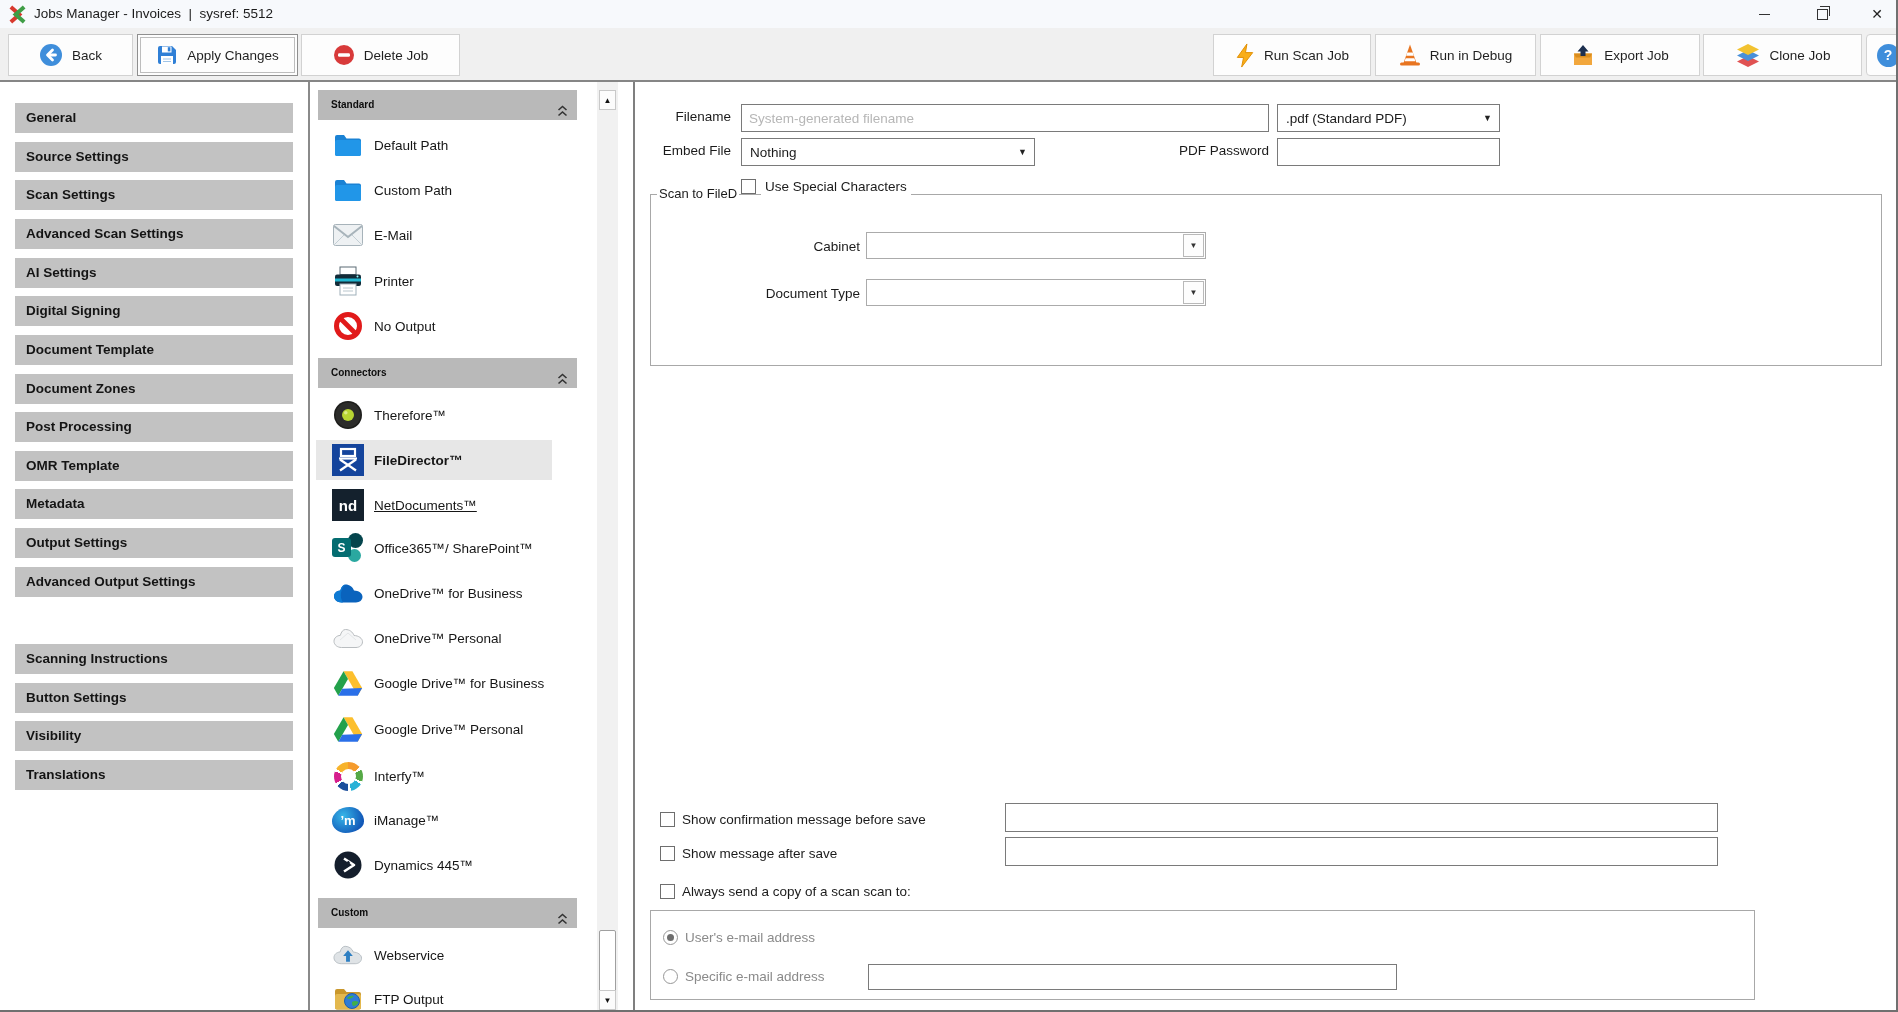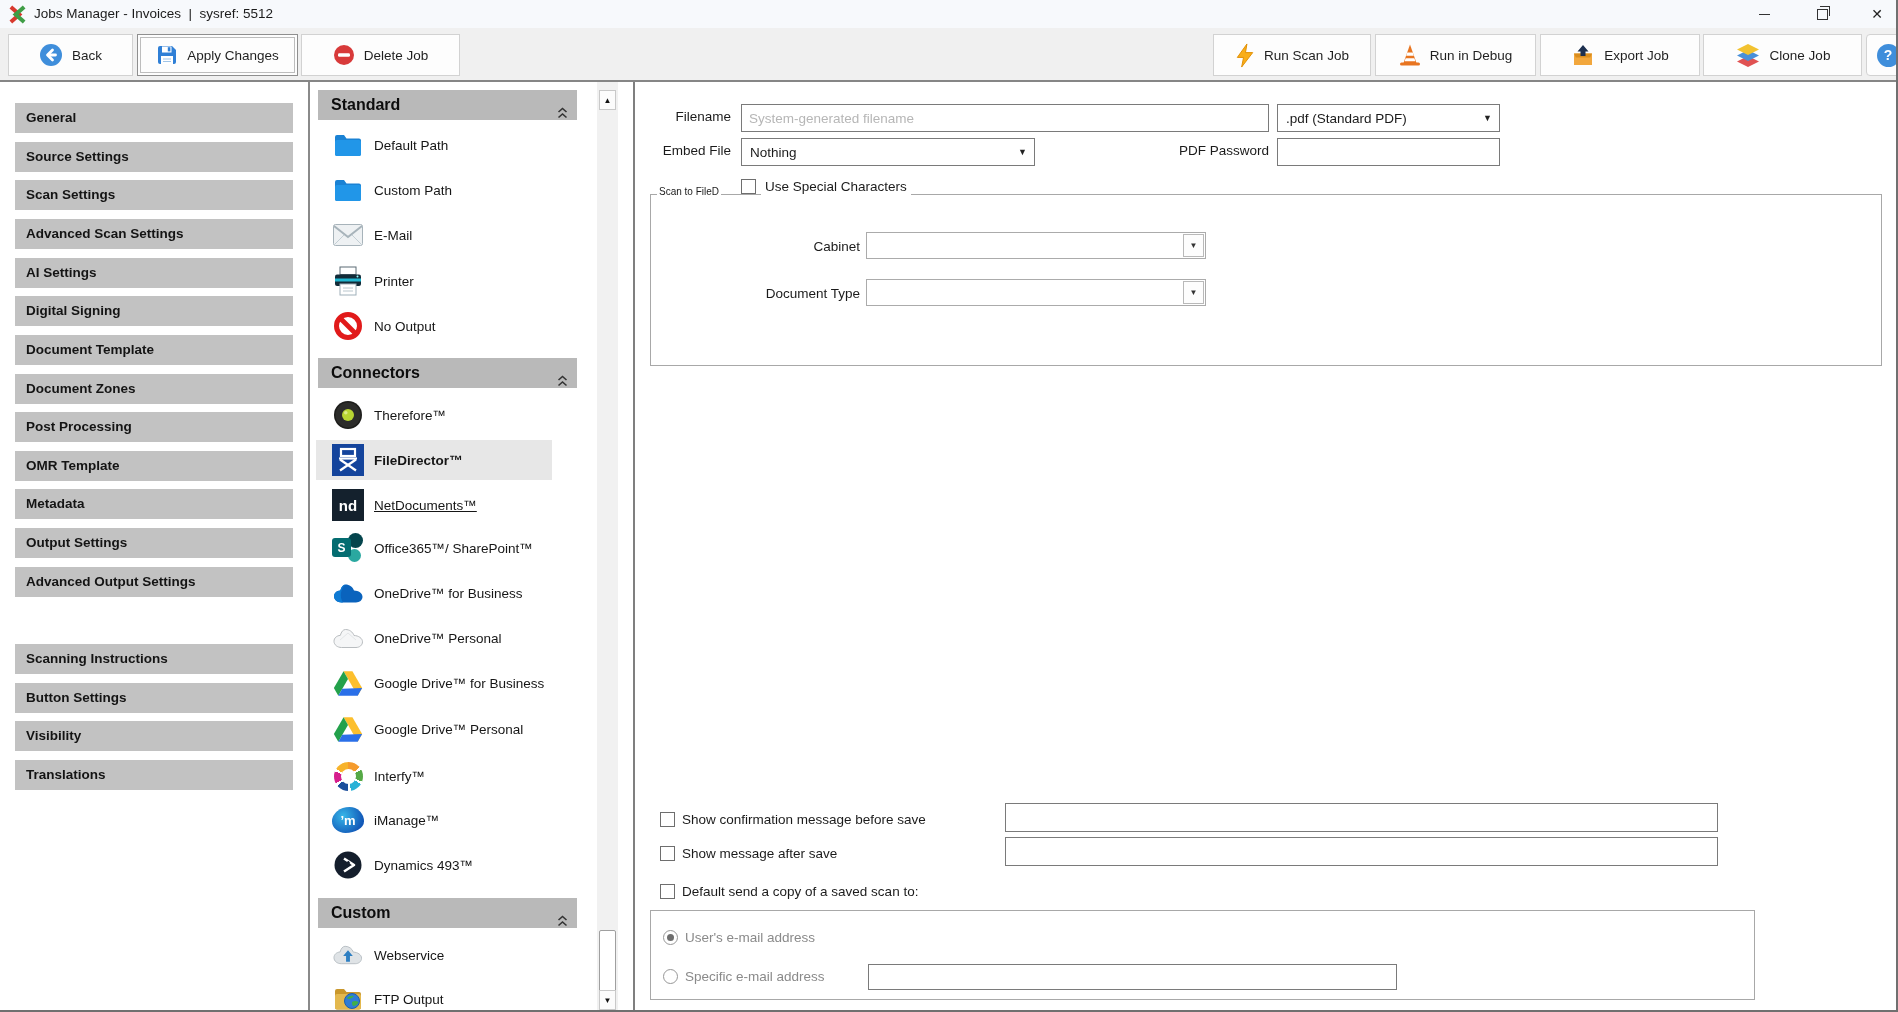--- a/index.html
+++ b/index.html
@@ -20,21 +20,21 @@
   .tbtn{position:absolute;top:6px;height:42px;background:#fdfdfd;border:1px solid #d2d2d2;box-sizing:border-box;
         display:flex;align-items:center;justify-content:center;gap:9px;font-size:13.5px;color:#1f1f1f;cursor:default;}
   .tbtn.focused{border:1px solid #8f8f8f;}
   .tbtn.focused::after{content:"";position:absolute;inset:2px;border:1px solid #bdbdbd;pointer-events:none;}
   .tbtn .tic{display:flex;align-items:center;justify-content:center;}
   
   .sidebarpanel{position:absolute;left:0;top:82px;width:310px;height:930px;background:#fff;border-right:2px solid #8a8a8a;box-sizing:border-box;}
   .sideitem{position:absolute;left:15px;width:278px;height:30px;background:#c2c2c2;color:#141414;
             font-weight:bold;font-size:13.5px;line-height:30px;padding-left:11px;box-sizing:border-box;}
   .listpanel{position:absolute;left:310px;top:82px;width:287px;height:930px;background:#fff;overflow:hidden;}
-  .hdr{position:absolute;left:8px;width:259px;height:30px;background:#b9b9b9;font-weight:bold;font-size:16px;
+  .hdr{position:absolute;left:8px;width:259px;height:30px;background:#b9b9b9;font-weight:bold;font-size:10px;
        line-height:30px;padding-left:13px;box-sizing:border-box;color:#0d0d0d;}
   .hdr .chev{position:absolute;right:9px;top:9px;}
   .row{position:absolute;left:6px;width:276px;height:36px;display:flex;align-items:center;padding-left:16px;box-sizing:border-box;gap:10px;}
   .row .ic{width:32px;height:32px;display:flex;align-items:center;justify-content:center;flex:0 0 32px;}
   .row .lbl{font-size:13.5px;color:#161616;white-space:nowrap;}
   .row.sel{width:236px;height:40px;background:#e7e7e7;}
   .row.sel .lbl{font-weight:bold;}
   .lbl.und{text-decoration:underline;}
   
   .ic-nd{width:32px;height:32px;background:#14212d;color:#fff;display:flex;align-items:center;justify-content:center;
@@ -65,21 +65,21 @@
   .combo{position:absolute;border:1px solid #7a7a7a;background:#fff;box-sizing:border-box;font-size:13.5px;color:#1b1b1b;}
   .combo .val{position:absolute;left:8px;top:0;line-height:26px;white-space:nowrap;}
   .combo .arr{position:absolute;right:7px;top:0;bottom:0;display:flex;align-items:center;font-size:9px;color:#222;}
   .combo2{border:1px solid #ababab;}
   .combo2 .btn{position:absolute;top:1px;right:1px;bottom:1px;width:21px;background:#fdfdfd;border:1px solid #b9b9b9;
                box-sizing:border-box;display:flex;align-items:center;justify-content:center;font-size:8px;color:#333;}
   .cbx{position:absolute;width:15px;height:15px;background:#fff;border:1px solid #6e6e6e;box-sizing:border-box;}
   .radio{position:absolute;width:15px;height:15px;border:1px solid #979797;border-radius:50%;background:#fff;box-sizing:border-box;}
   .radio.on::after{content:"";position:absolute;inset:3px;border-radius:50%;background:#6e6e6e;}
   .gbox{position:absolute;border:1px solid #a8a8a8;box-sizing:border-box;}
-  .legend{position:absolute;background:#fff;padding:0 2px;font-size:10px;white-space:nowrap;}
+  .legend{position:absolute;background:#fff;padding:0 2px;font-size:13px;white-space:nowrap;}
   .whitebg{background:#fff;padding:0 4px;}
   .graytext{color:#8a8a8a;}
   .frame{position:absolute;inset:0;border-right:2px solid #707070;border-bottom:2px solid #707070;pointer-events:none;z-index:60;}
 </style>
 </head>
 <body>
 
 <div class="titlebar">
   <span class="logo">
     <svg width="19" height="19" viewBox="0 0 20 20">
@@ -364,21 +364,21 @@
     <span class="lbl">iManage™</span>
   </div>
   <div class="row" style="top:765px">
     <span class="ic">
       <svg width="30" height="30">
           <circle cx="15" cy="15" r="13.5" fill="#141e2c"></circle>
         <path d="M11 8.5 L21 15 L11 21.5" fill="none" stroke="#fff" stroke-width="2.6" stroke-linejoin="round"></path>
         <path d="M11 15.5 L16.5 12" stroke="#141e2c" stroke-width="3.2"></path>
         </svg>
     </span>
-    <span class="lbl">Dynamics 493™</span>
+    <span class="lbl">Dynamics 445™</span>
   </div>
 
   <div class="hdr" style="top:816px">
     <span>Custom</span>
     <span class="chev">
       <svg width="11" height="12">
           <path d="M1.5 5 L5.5 1.5 L9.5 5 M1.5 10.5 L5.5 7 L9.5 10.5" stroke="#333" stroke-width="1.6" fill="none"></path>
         </svg>
     </span>
   </div>
@@ -450,21 +450,21 @@
 
   <span class="cbx" style="left:25px;top:730px;"></span>
   <div class="flabel" style="left:47px;top:729px;">Show confirmation message before save</div>
   <input class="tinput" style="left: 370px; top: 721px; width: 713px; height: 29px;" type="text">
 
   <span class="cbx" style="left:25px;top:764px;"></span>
   <div class="flabel" style="left:47px;top:763px;">Show message after save</div>
   <input class="tinput" style="left: 370px; top: 755px; width: 713px; height: 29px;" type="text">
 
   <span class="cbx" style="left:25px;top:802px;"></span>
-  <div class="flabel" style="left:47px;top:801px;">Default send a copy of a saved scan to:</div>
+  <div class="flabel" style="left:47px;top:801px;">Always send a copy of a scan scan to:</div>
 
   <div class="gbox" style="left:15px;top:828px;width:1105px;height:90px;"></div>
   <span class="radio on" style="left:28px;top:848px;"></span>
   <div class="flabel graytext" style="left:50px;top:847px;">User's e-mail address</div>
   <span class="radio" style="left:28px;top:887px;"></span>
   <div class="flabel graytext" style="left:50px;top:886px;">Specific e-mail address</div>
   <input class="tinput" style="left: 233px; top: 882px; width: 529px; height: 26px;" type="text">
 </div>
 
 <div class="frame"></div>

